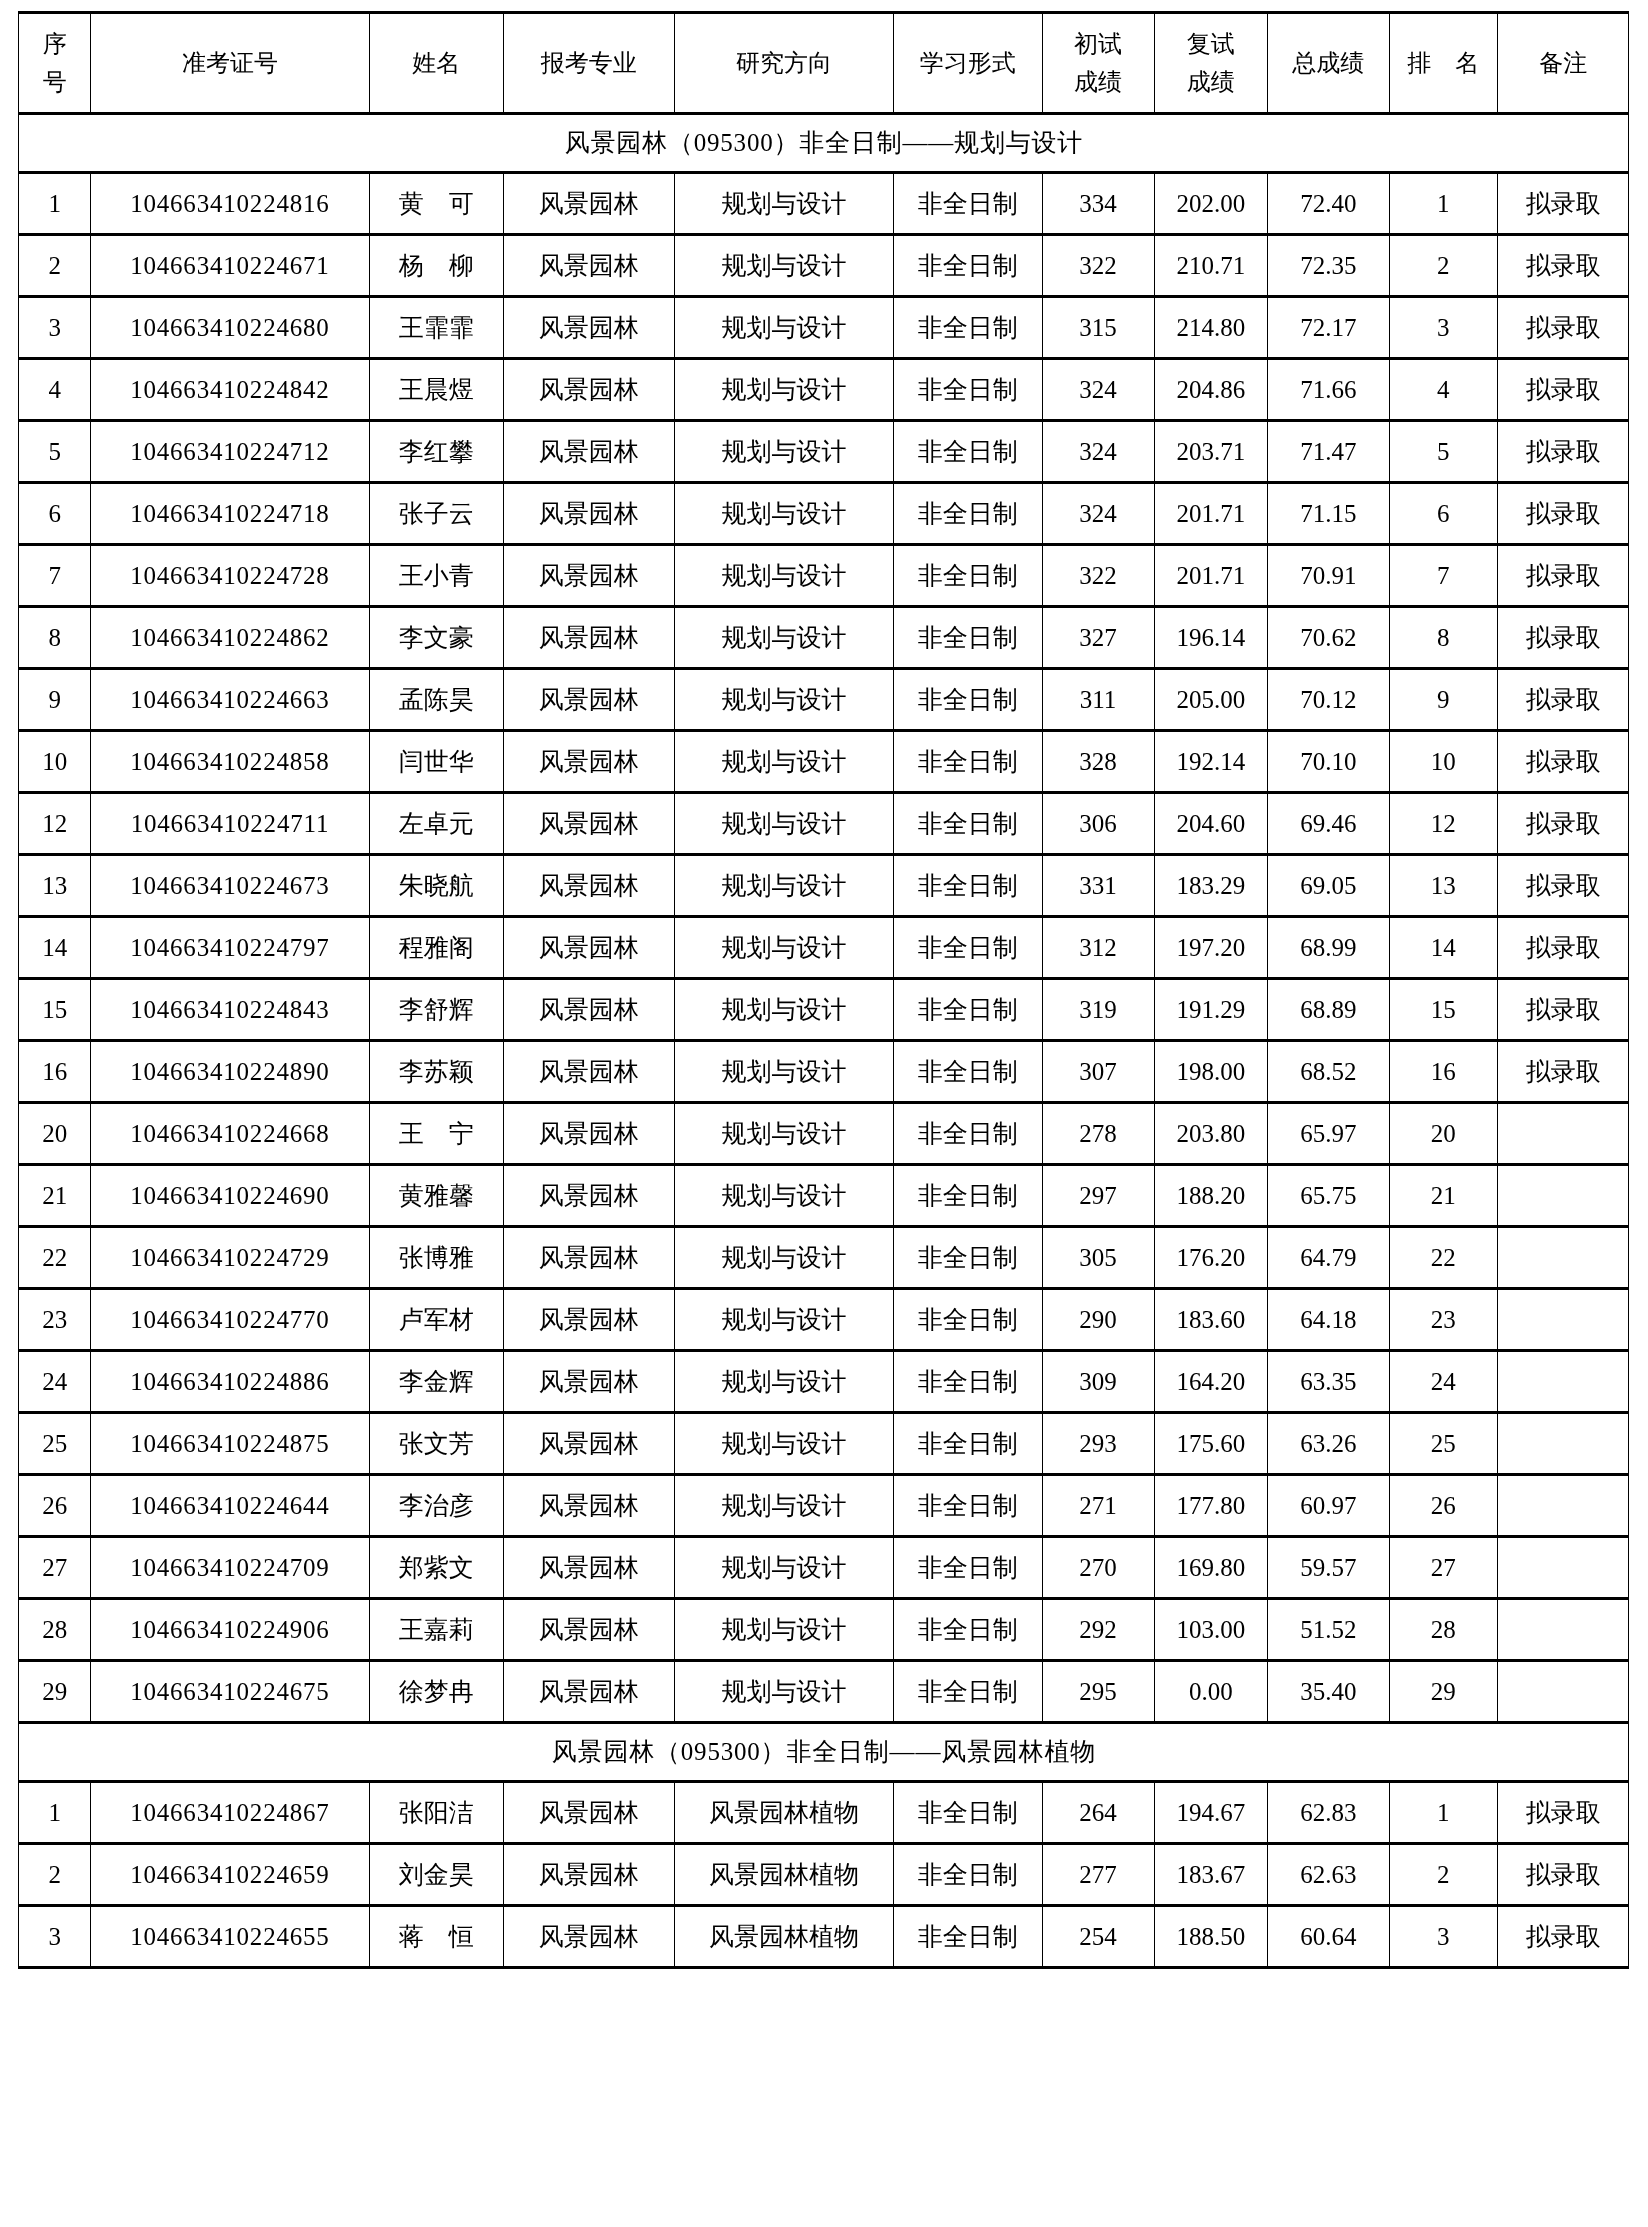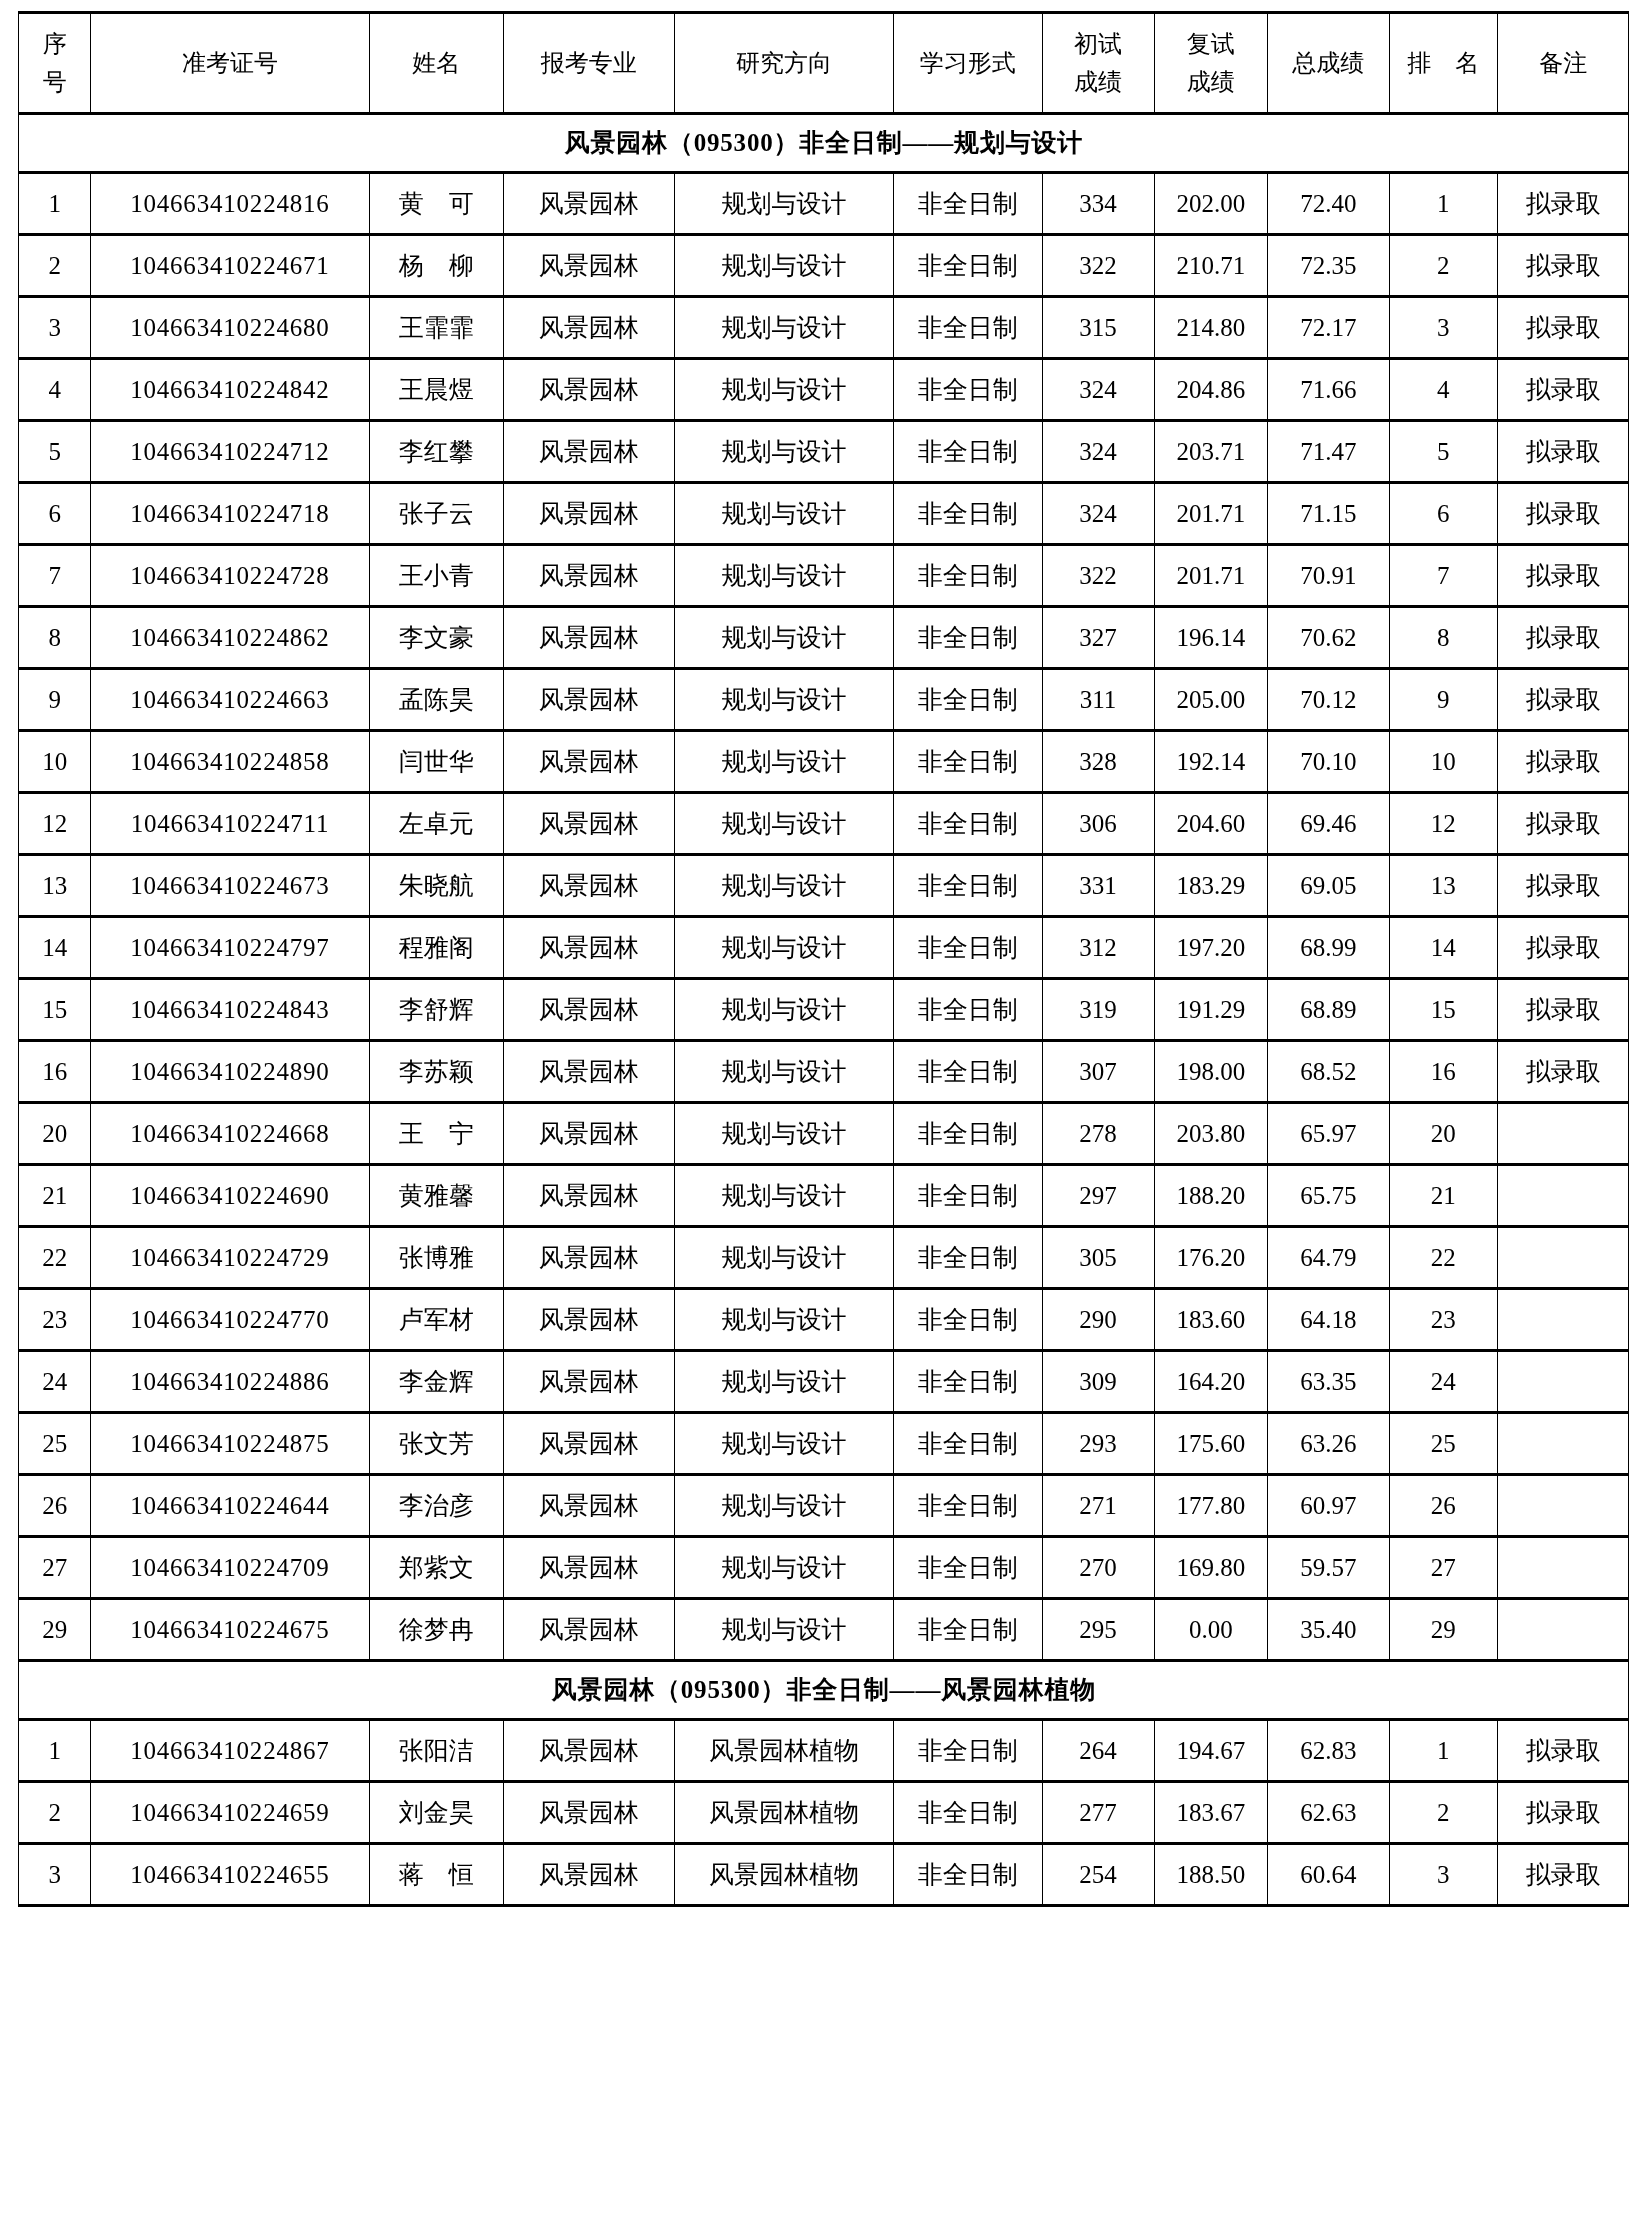--- a/index.html
+++ b/index.html
@@ -35,21 +35,21 @@
   }
   table.results thead th {
     height: 98px;
     font-weight: normal;
     font-size: 24px;
     white-space: pre-line;
     line-height: 1.6;
   }
   tr.section-row td {
     height: 56px;
-    font-weight: bold;
+    font-weight: normal;
     font-size: 25px;
     letter-spacing: 0.8px;
   }
   tr.data-row td {
     height: 59px;
     white-space: nowrap;
   }
   td.col-exam_no { letter-spacing: 0.8px; }
 </style>
 </head>
@@ -385,20 +385,33 @@
           <td class="col-major">风景园林</td>
           <td class="col-direction">规划与设计</td>
           <td class="col-study_form">非全日制</td>
           <td class="col-initial_score">270</td>
           <td class="col-retest_score">169.80</td>
           <td class="col-total_score">59.57</td>
           <td class="col-rank">27</td>
           <td class="col-remark"></td>
         </tr>
         <tr class="data-row">
+          <td class="col-index">28</td>
+          <td class="col-exam_no">104663410224906</td>
+          <td class="col-name">王嘉莉</td>
+          <td class="col-major">风景园林</td>
+          <td class="col-direction">规划与设计</td>
+          <td class="col-study_form">非全日制</td>
+          <td class="col-initial_score">292</td>
+          <td class="col-retest_score">103.00</td>
+          <td class="col-total_score">51.52</td>
+          <td class="col-rank">28</td>
+          <td class="col-remark"></td>
+        </tr>
+        <tr class="data-row">
           <td class="col-index">29</td>
           <td class="col-exam_no">104663410224675</td>
           <td class="col-name">徐梦冉</td>
           <td class="col-major">风景园林</td>
           <td class="col-direction">规划与设计</td>
           <td class="col-study_form">非全日制</td>
           <td class="col-initial_score">295</td>
           <td class="col-retest_score">0.00</td>
           <td class="col-total_score">35.40</td>
           <td class="col-rank">29</td>

